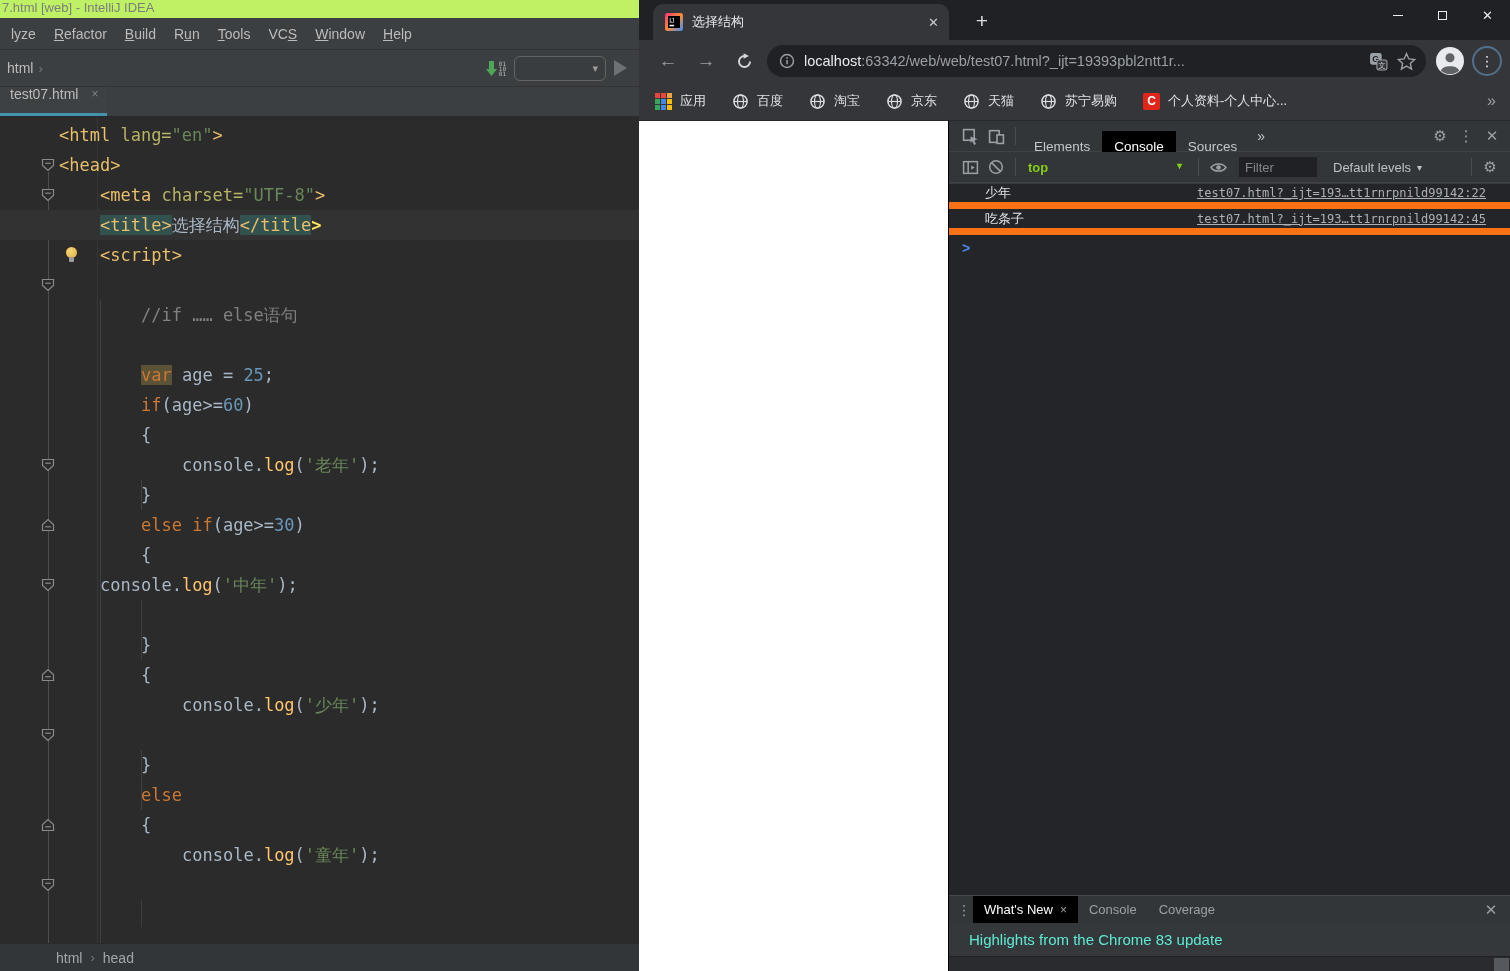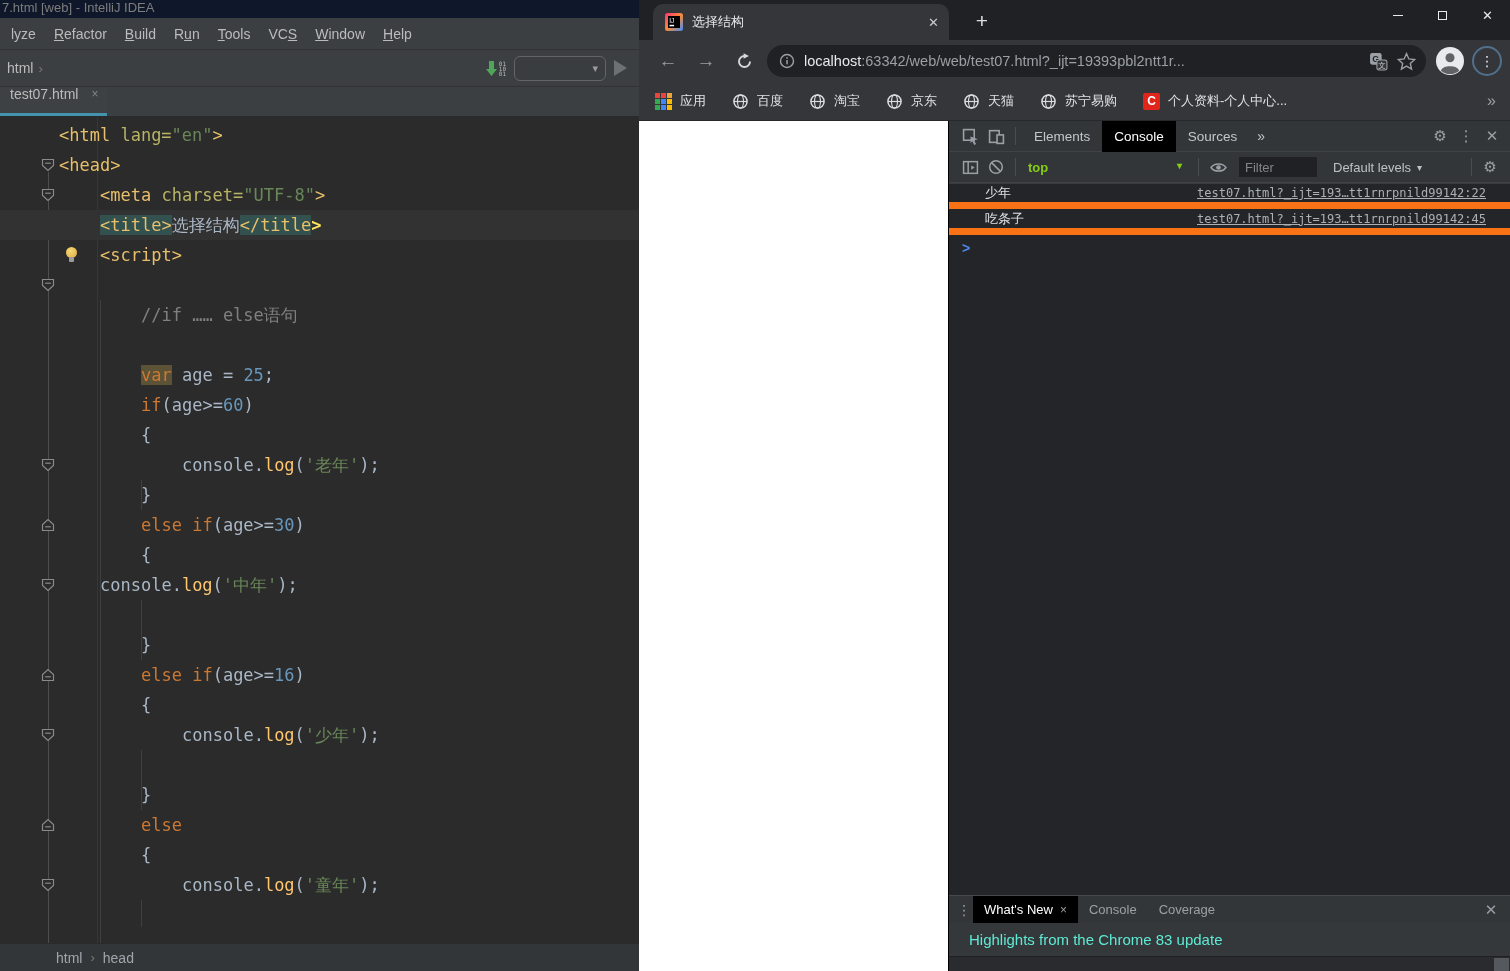--- a/index.html
+++ b/index.html
@@ -3,21 +3,21 @@
 <meta charset="utf-8">
 <style>
   * { margin:0; padding:0; box-sizing:border-box; }
   html,body { width:1510px; height:971px; overflow:hidden; background:#000;
               font-family:"Liberation Sans", sans-serif; }
   .stage { position:absolute; inset:0; width:1510px; height:971px; }
 
   
   .ide { position:absolute; left:0; top:0; width:639px; height:971px;
          display:flex; flex-direction:column; background:#2b2b2b; }
-  .ide-titlebar { height:18px; background:#0f172a; color:#7d7d7d; font-size:13px;
+  .ide-titlebar { height:18px; background:#bef264; color:#7d7d7d; font-size:13px;
                   line-height:16px; padding-left:2px; overflow:hidden; white-space:nowrap; }
   .ide-menubar { height:32px; background:#3c3f41; display:flex; align-items:center;
                  color:#bbbbbb; font-size:14px; border-bottom:1px solid #323232; padding-left:2px; }
   .ide-menu-item { padding:0 9px; cursor:default; white-space:nowrap; }
   .ide-menu-item u { text-decoration:underline; }
   .ide-navbar { height:37px; background:#3c3f41; border-bottom:1px solid #323232;
                 display:flex; align-items:center; color:#bbbbbb; font-size:14px; }
   .ide-nav-crumb { padding-left:7px; display:flex; align-items:center; gap:5px; }
   .ide-nav-chev { color:#777; font-size:13px; }
   .ide-nav-right { margin-left:auto; display:flex; align-items:center; gap:8px; padding-right:12px; }
@@ -100,21 +100,21 @@
   .c-content { flex:1; display:flex; min-height:0; }
   .page { width:309px; background:#ffffff; }
 
   
   .devtools { flex:1; display:flex; flex-direction:column; background:#242528;
               border-left:1px solid #000; min-width:0; }
   .dt-tabbar { height:31px; background:#333639; display:flex; align-items:center;
                border-bottom:1px solid #404346; padding:0 6px 0 8px; color:#c3c7cb; font-size:13.5px; }
   .dt-icon-btn { width:26px; height:24px; display:flex; align-items:center; justify-content:center; }
   .dt-sep { width:1px; height:18px; background:#4a4d50; margin:0 6px; }
-  .dt-tab { padding:0 12px; height:31px; display:flex; align-items:center; }
+  .dt-tab { padding:0 12px; height:31px; display:flex; align-items:center;margin-top:10px; }
   .dt-tab.active { background:#000; color:#fff; }
   .dt-overflow { padding:0 8px; font-size:14px; }
   .dt-right { margin-left:auto; display:flex; align-items:center; gap:2px; color:#9aa0a6; }
   .glyph-btn { width:24px; height:24px; display:flex; align-items:center; justify-content:center;
                color:#9aa0a6; font-size:15px; }
 
   .dt-filterbar { height:31px; background:#333639; display:flex; align-items:center;
                   border-bottom:1px solid #404346; padding:0 8px; color:#9aa0a6; font-size:13px; }
   .ctx-select { display:flex; align-items:flex-start; width:170px; color:#84cc16; padding-left:6px;font-weight:bold; }
   .ctx-select .caret { margin-left:auto; margin-right:10px; font-size:10px; }
@@ -208,21 +208,20 @@
           <div class="code-line" style="padding-left: 141px;"><span class="cs-kw bg-var">var</span><span class="cs-plain"> age = </span><span class="cs-num">25</span><span class="cs-plain">;</span></div>
           <div class="code-line" style="padding-left: 141px;"><span class="cs-kw">if</span><span class="cs-plain">(age&gt;=</span><span class="cs-num">60</span><span class="cs-plain">)</span></div>
           <div class="code-line" style="padding-left: 141px;"><span class="cs-plain">{</span></div>
           <div class="code-line" style="padding-left: 182px;"><span class="cs-plain">console.</span><span class="cs-fn">log</span><span class="cs-plain">(</span><span class="cs-str">'老年'</span><span class="cs-plain">);</span></div>
           <div class="code-line" style="padding-left: 141px;"><span class="cs-plain">}</span></div>
           <div class="code-line" style="padding-left: 141px;"><span class="cs-kw">else if</span><span class="cs-plain">(age&gt;=</span><span class="cs-num">30</span><span class="cs-plain">)</span></div>
           <div class="code-line" style="padding-left: 141px;"><span class="cs-plain">{</span></div>
           <div class="code-line" style="padding-left: 100px;"><span class="cs-plain">console.</span><span class="cs-fn">log</span><span class="cs-plain">(</span><span class="cs-str">'中年'</span><span class="cs-plain">);</span></div>
           <div class="code-line" style="padding-left: 59px;"></div>
           <div class="code-line" style="padding-left: 141px;"><span class="cs-plain">}</span></div>
-          <div class="code-line" style="padding-left: 141px;"><span class="cs-kw">else if</span><span class="cs-plain">(age&gt;=</span><span class="cs-num">16</span><span class="cs-plain">)</span></div>
           <div class="code-line" style="padding-left: 141px;"><span class="cs-plain">{</span></div>
           <div class="code-line" style="padding-left: 182px;"><span class="cs-plain">console.</span><span class="cs-fn">log</span><span class="cs-plain">(</span><span class="cs-str">'少年'</span><span class="cs-plain">);</span></div>
           <div class="code-line" style="padding-left: 59px;"></div>
           <div class="code-line" style="padding-left: 141px;"><span class="cs-plain">}</span></div>
           <div class="code-line" style="padding-left: 141px;"><span class="cs-kw">else</span></div>
           <div class="code-line" style="padding-left: 141px;"><span class="cs-plain">{</span></div>
           <div class="code-line" style="padding-left: 182px;"><span class="cs-plain">console.</span><span class="cs-fn">log</span><span class="cs-plain">(</span><span class="cs-str">'童年'</span><span class="cs-plain">);</span></div>
         </div>
     <span class="fold-marker" style="top: 41px;">
           <svg width="14" height="14" viewBox="0 0 14 14">

